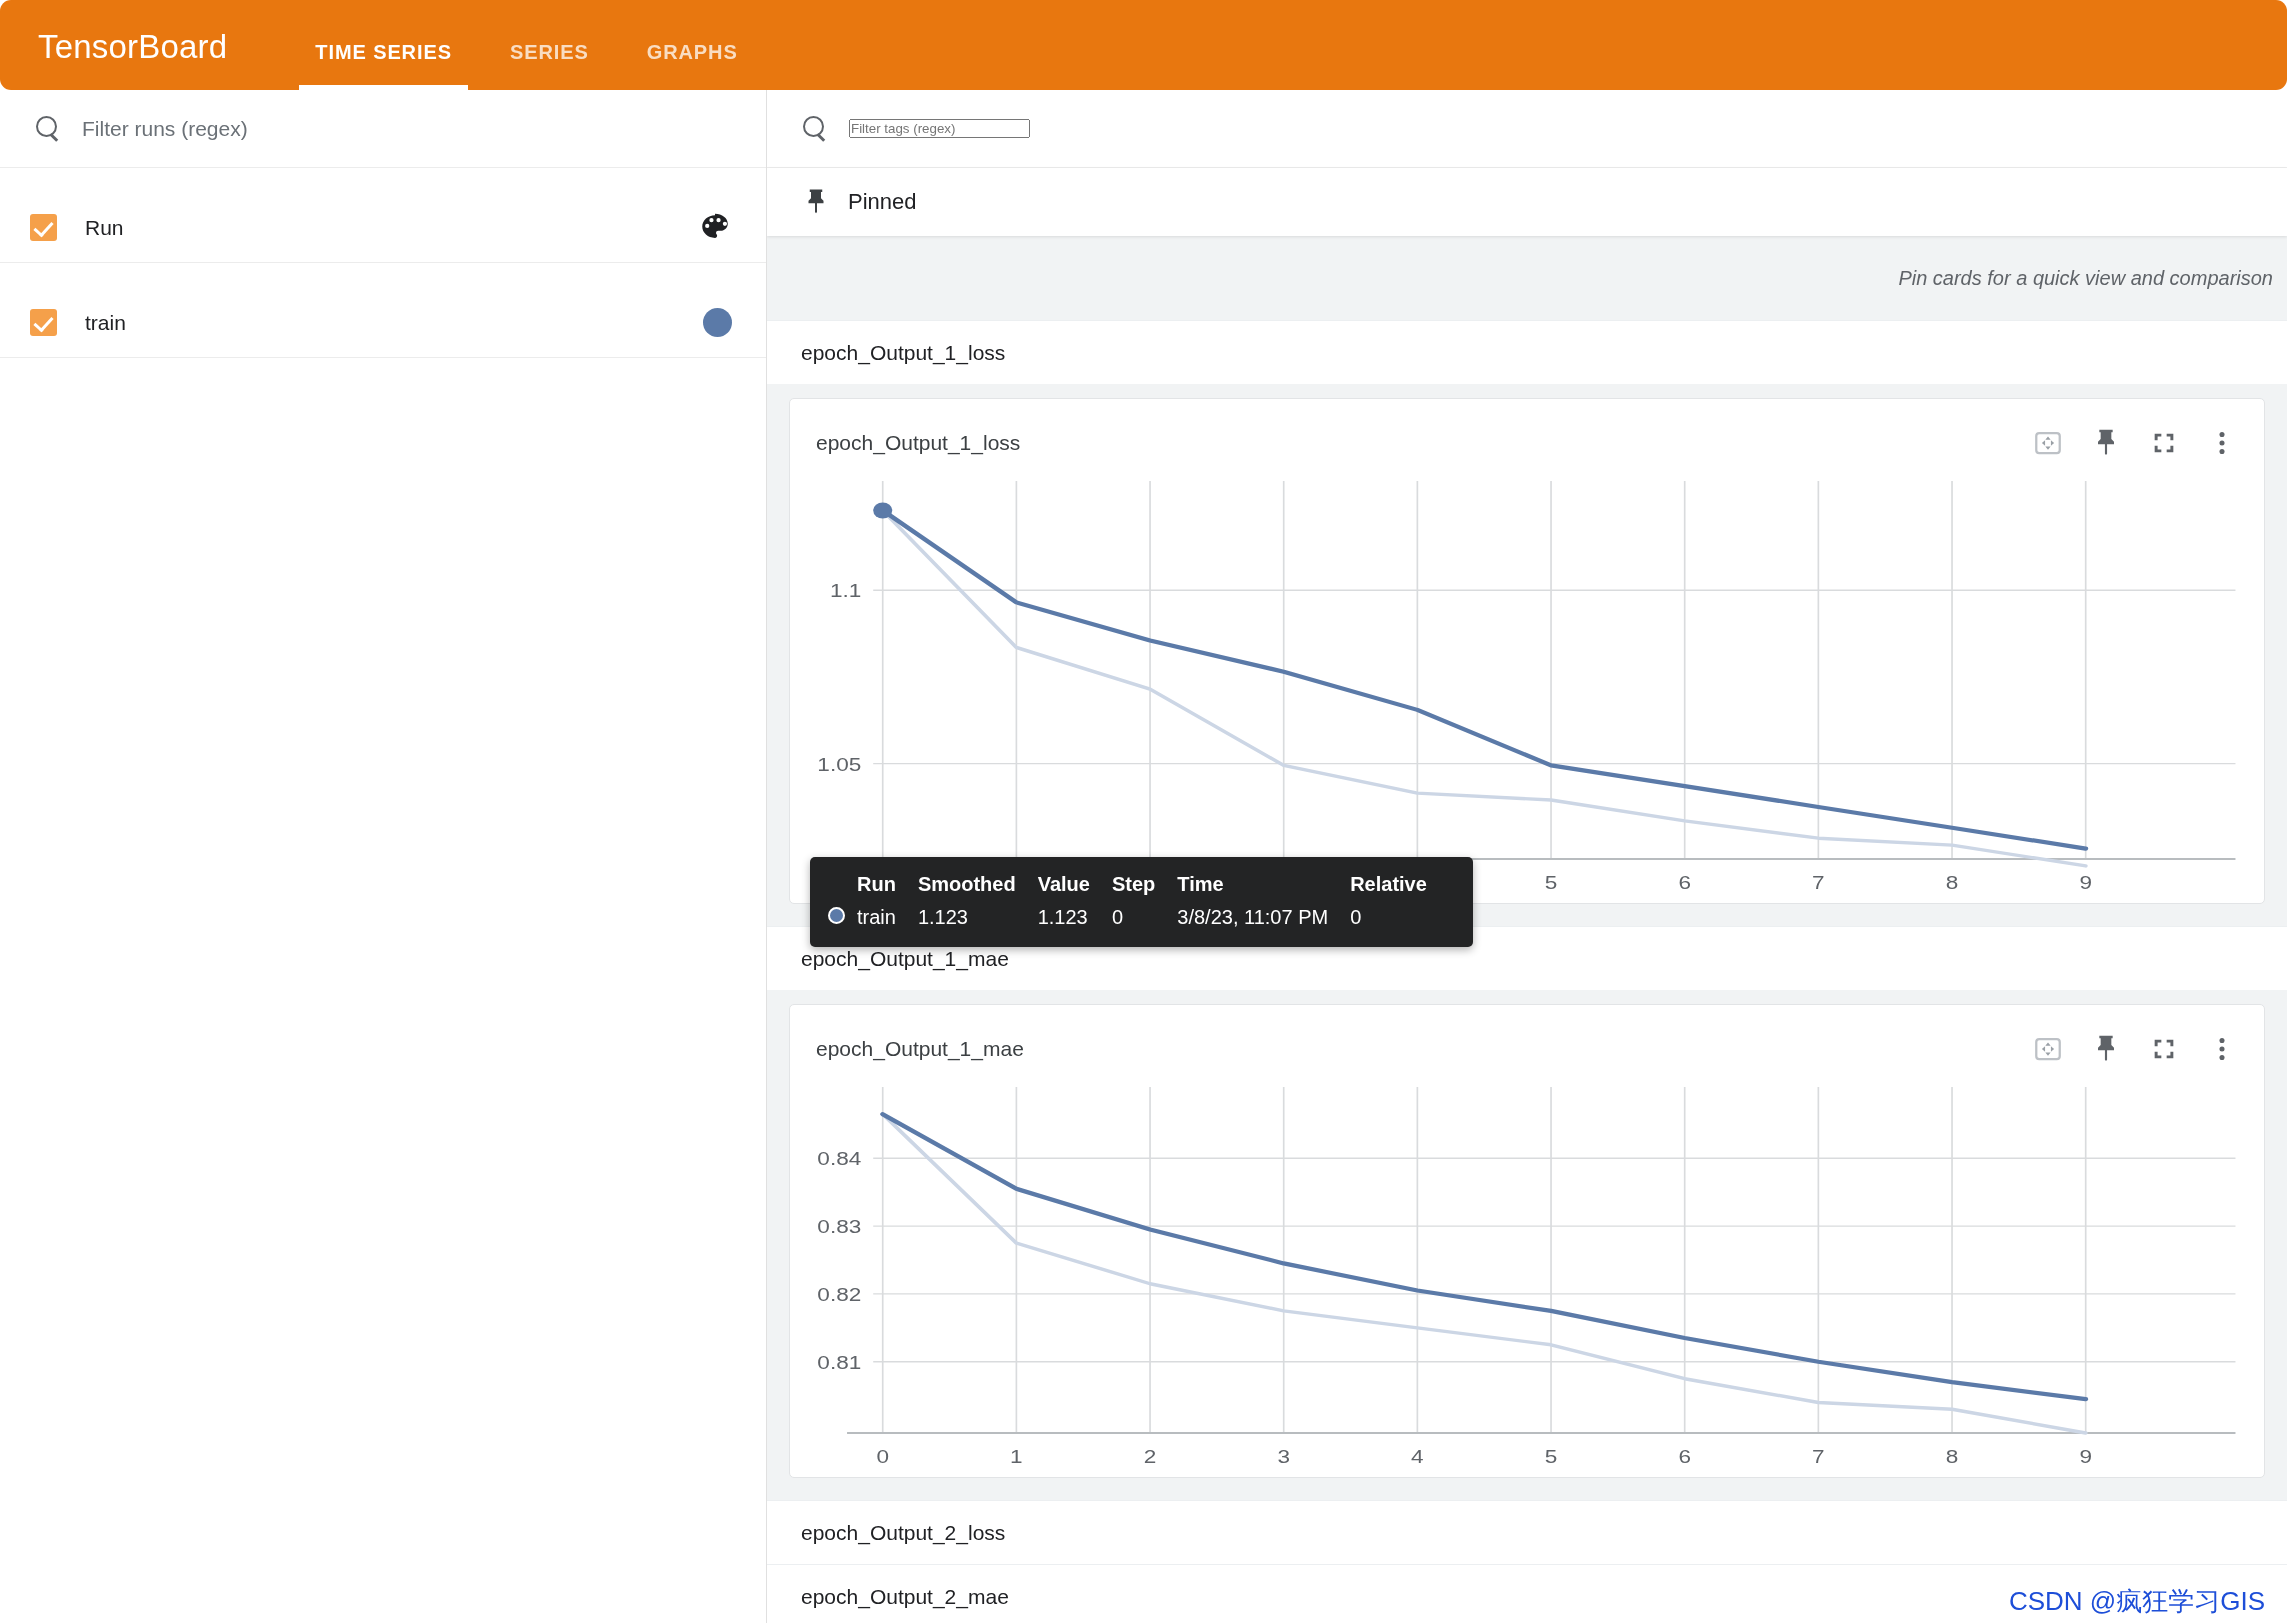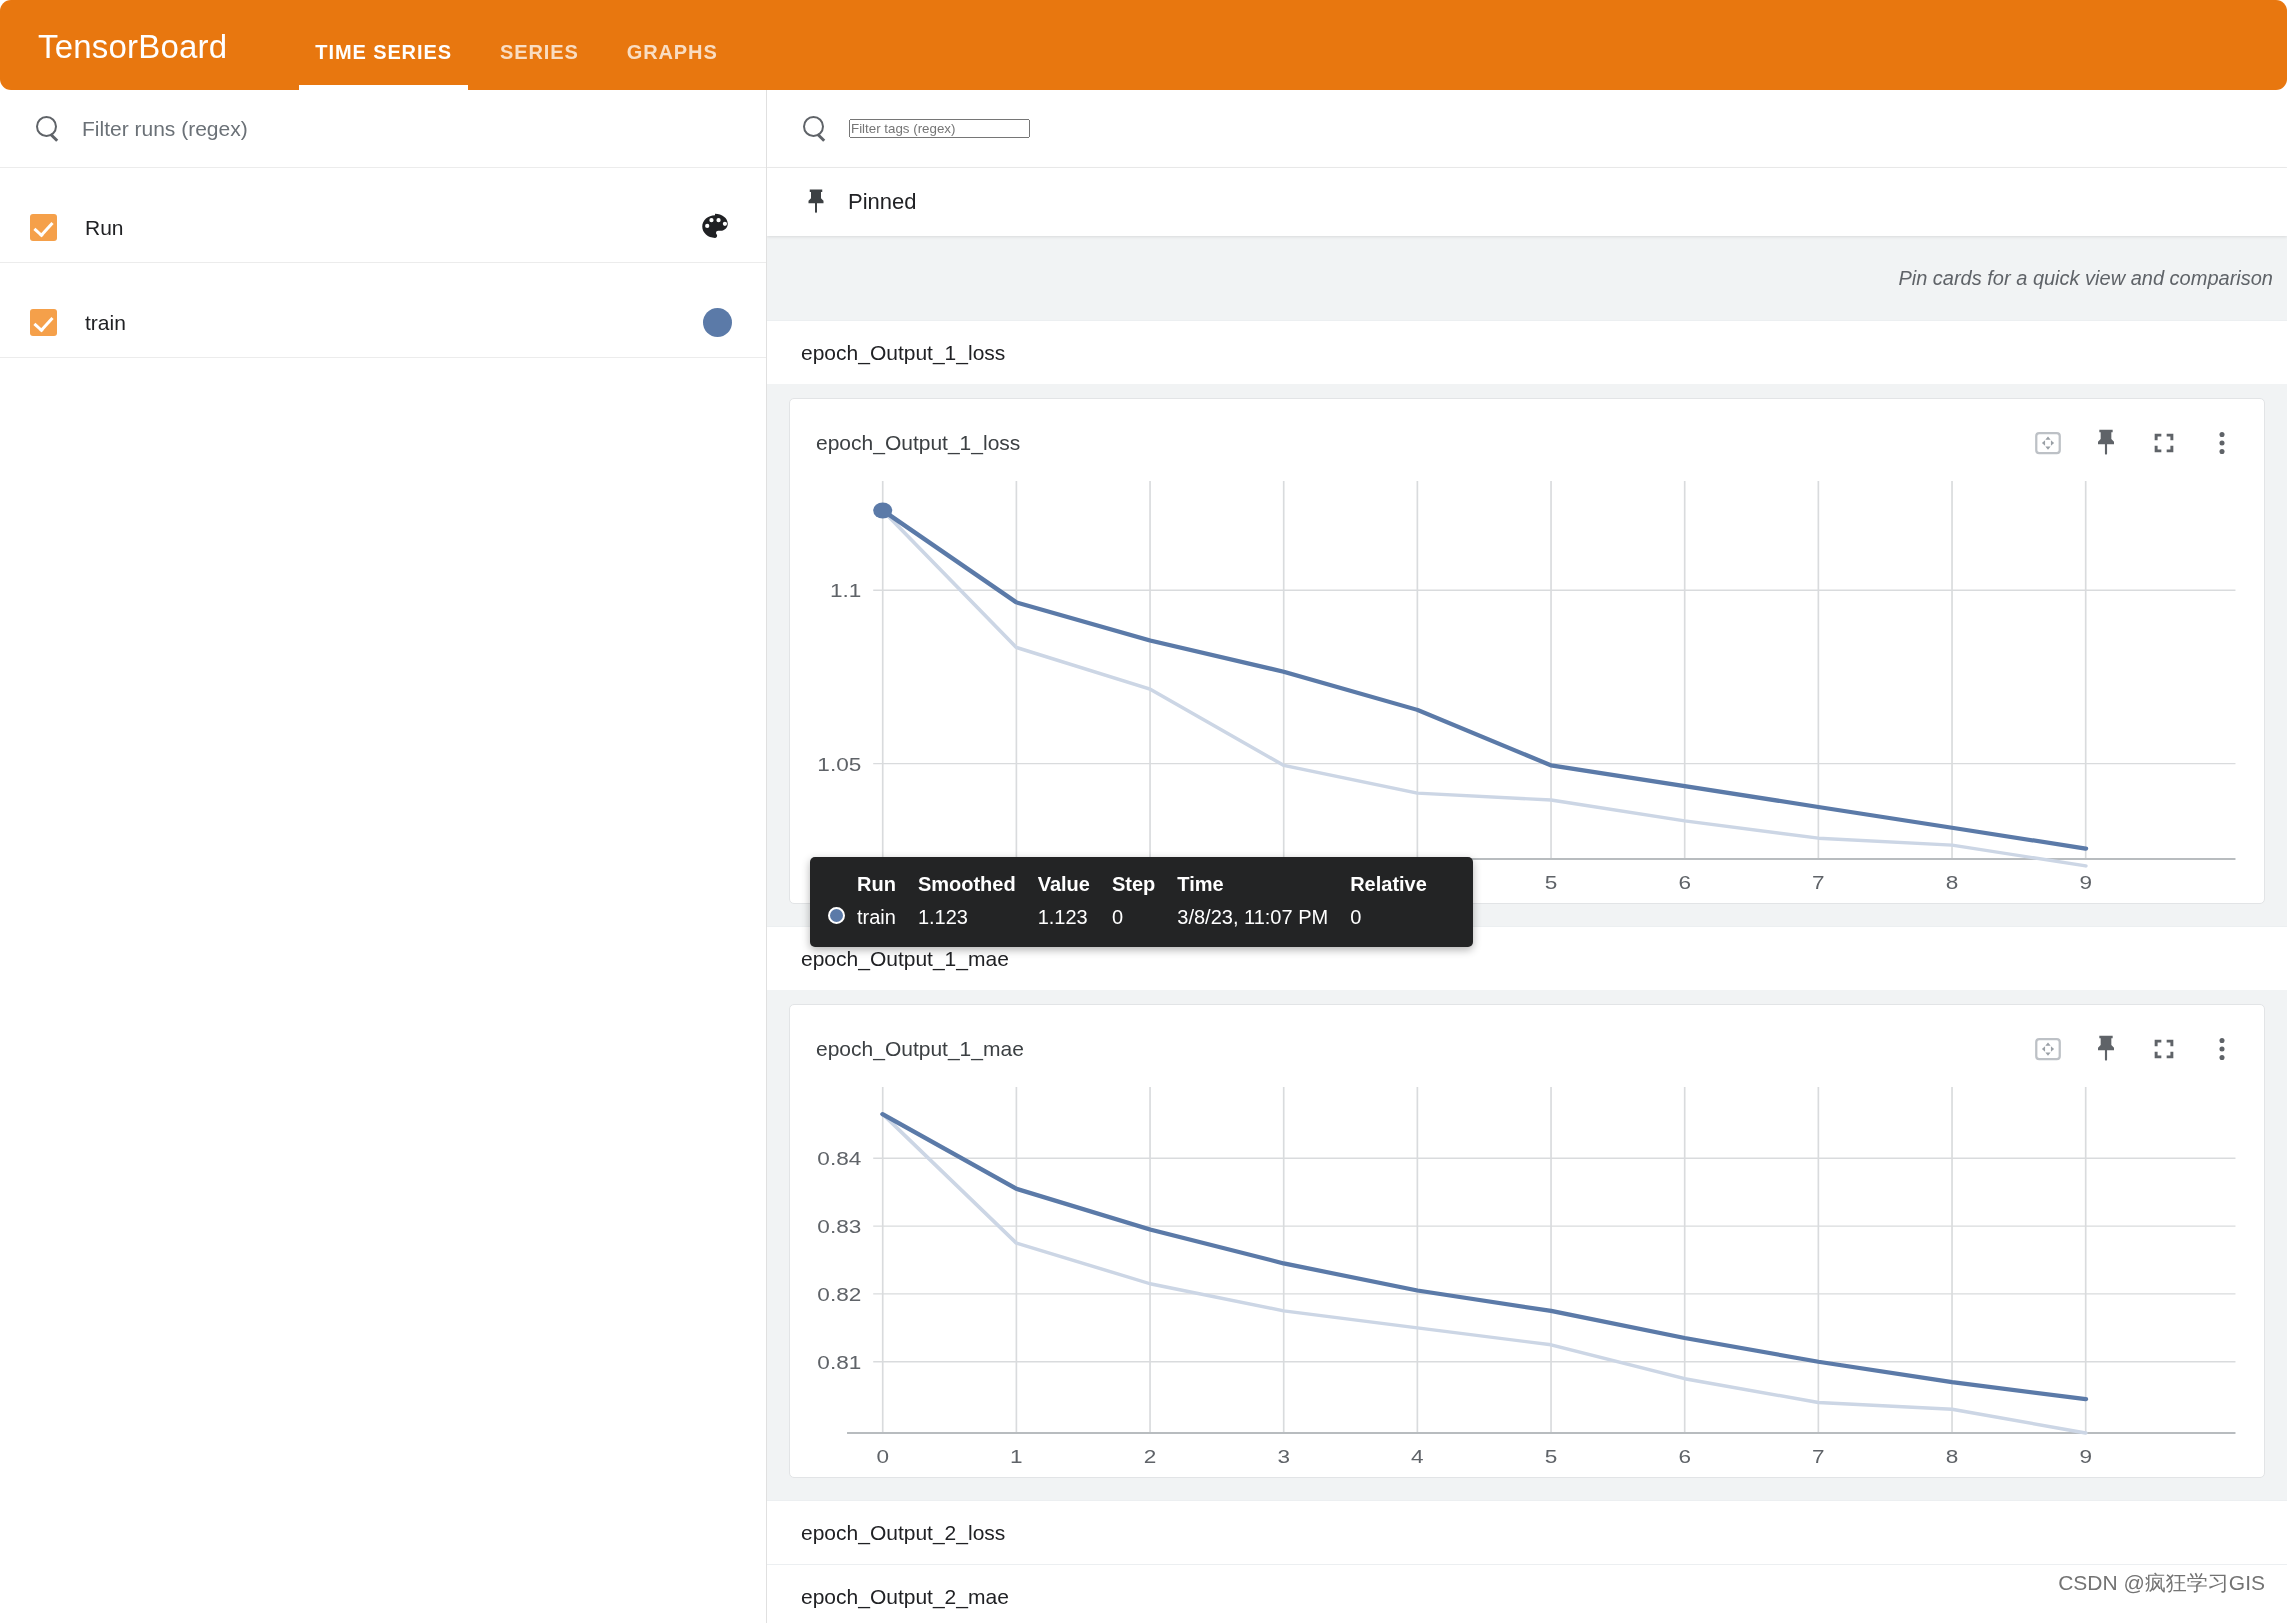--- a/index.html
+++ b/index.html
@@ -20,21 +20,21 @@
     border-radius: 11px;
   }
   .brand {
     color: #ffffff;
     font-size: 33px;
     font-weight: 400;
     letter-spacing: .2px;
     padding: 0 0 24px 38px;
     white-space: nowrap;
   }
-  .tabs { display: flex; align-items: flex-end; margin-left: 64px; height: 100%; }
+  .tabs { display: flex; align-items: flex-end; margin-left: 64px; height: 100%; gap: 10px; }
   .tab {
     color: rgba(255,255,255,.75);
     font-size: 20px;
     font-weight: bold;
     letter-spacing: .9px;
     padding: 0 24px 26px 24px;
     position: relative;
     cursor: pointer;
     white-space: nowrap;
   }
@@ -235,23 +235,23 @@
     border-radius: 50%;
     background: #5b7aa8;
     border: 2px solid #ffffff;
     display: inline-block;
   }
   .tt-swatch-cell { padding-right: 12px !important; width: 26px; }
   .tt-relative { text-align: left; }
 
   .watermark {
     position: absolute;
-    right: 22px; bottom: 28px;
-    font-size: 21px;
-    color: #737373;
+    right: 22px; bottom: 6px;
+    font-size: 26px;
+    color: #1d4ed8;
     z-index: 30;
     pointer-events: none;
     white-space: nowrap;
   }
 </style>
 </head>
 <body>
 
 <div class="topbar">
   <div class="brand">TensorBoard</div>

